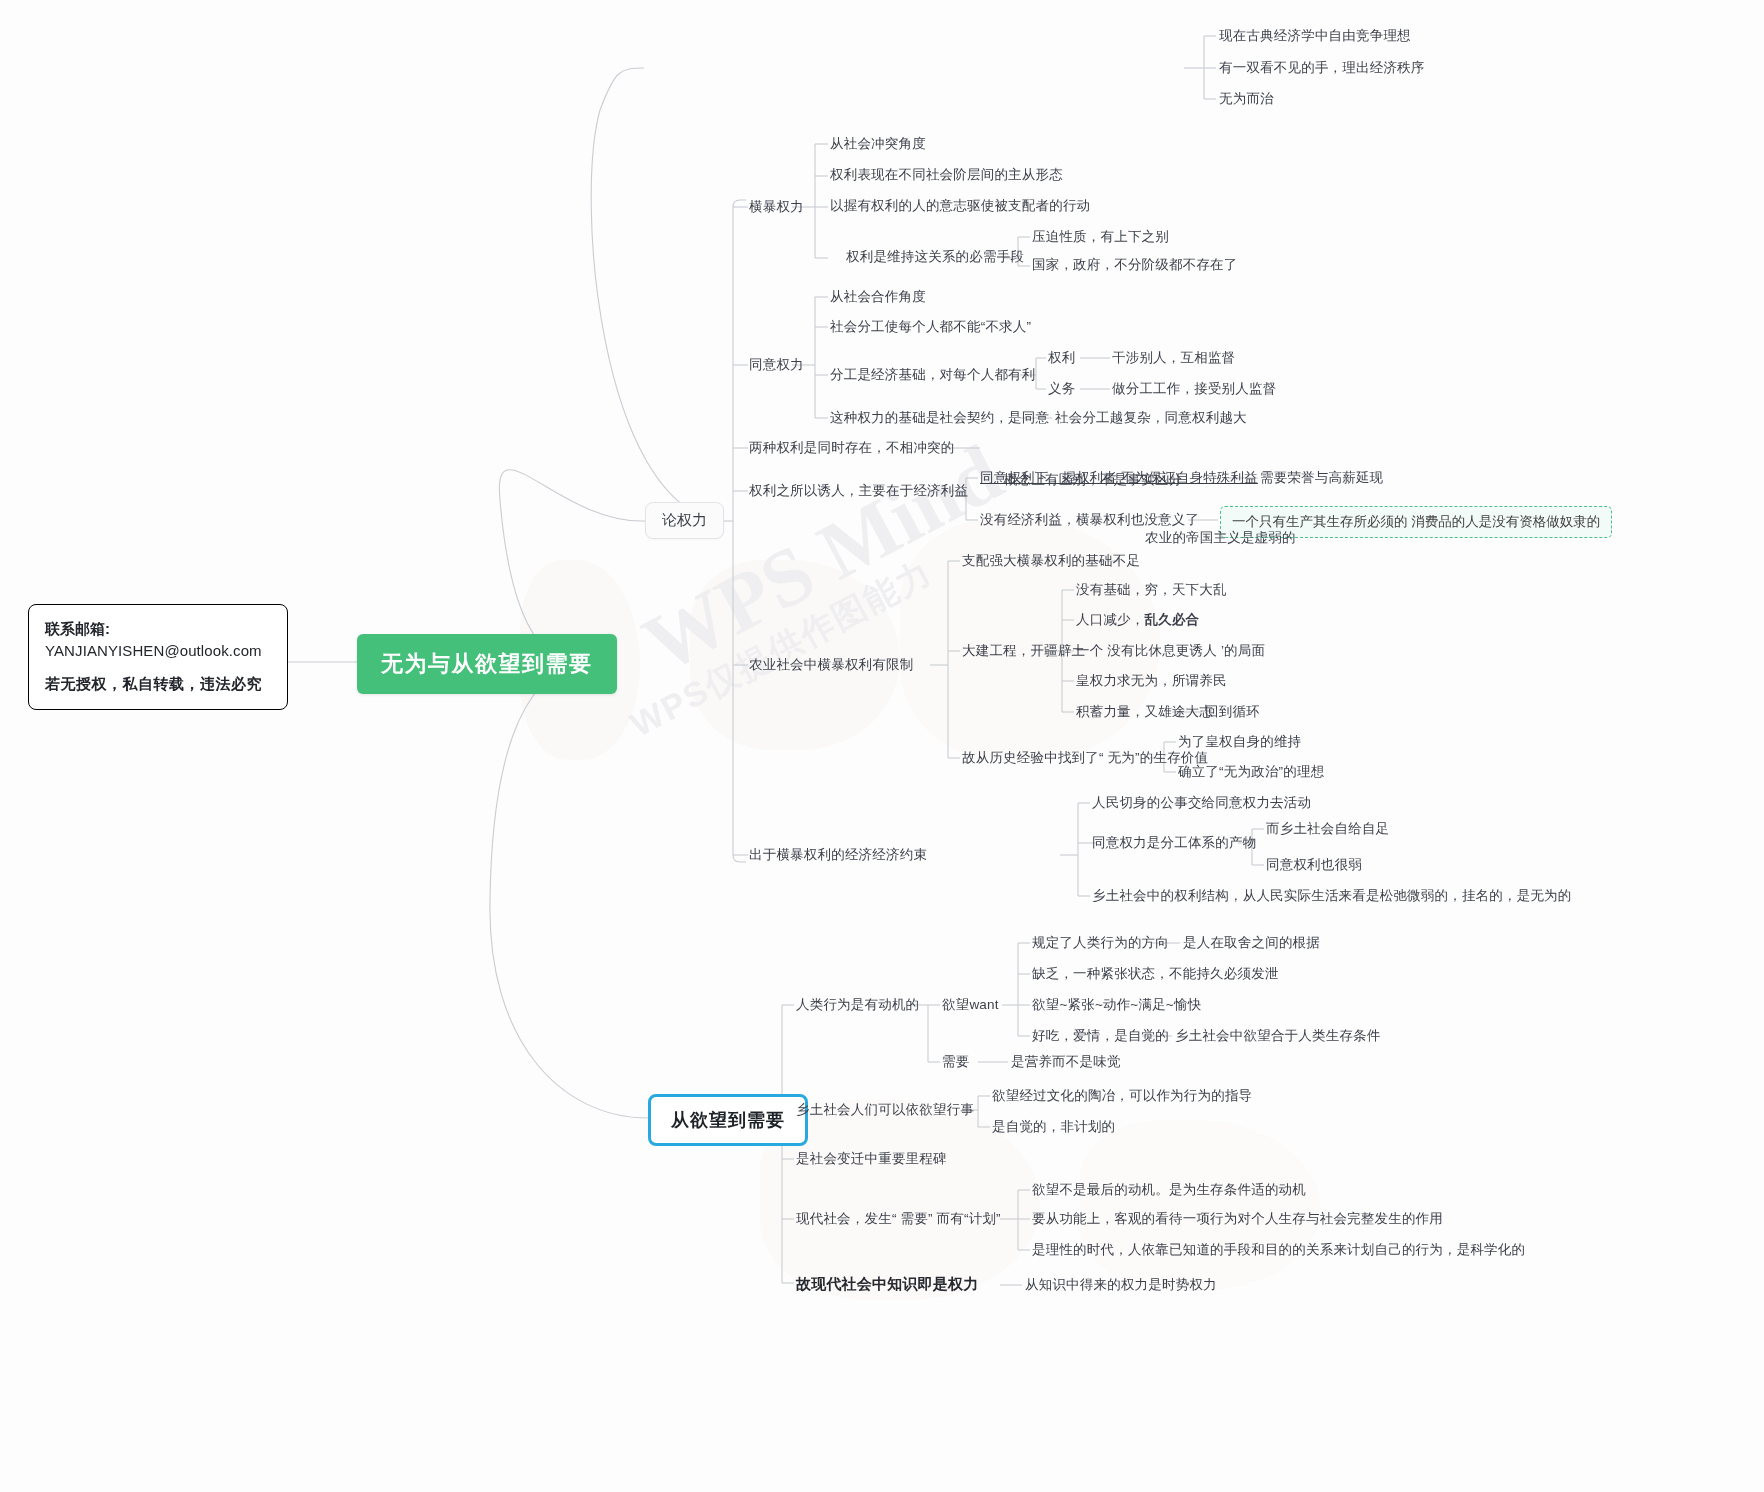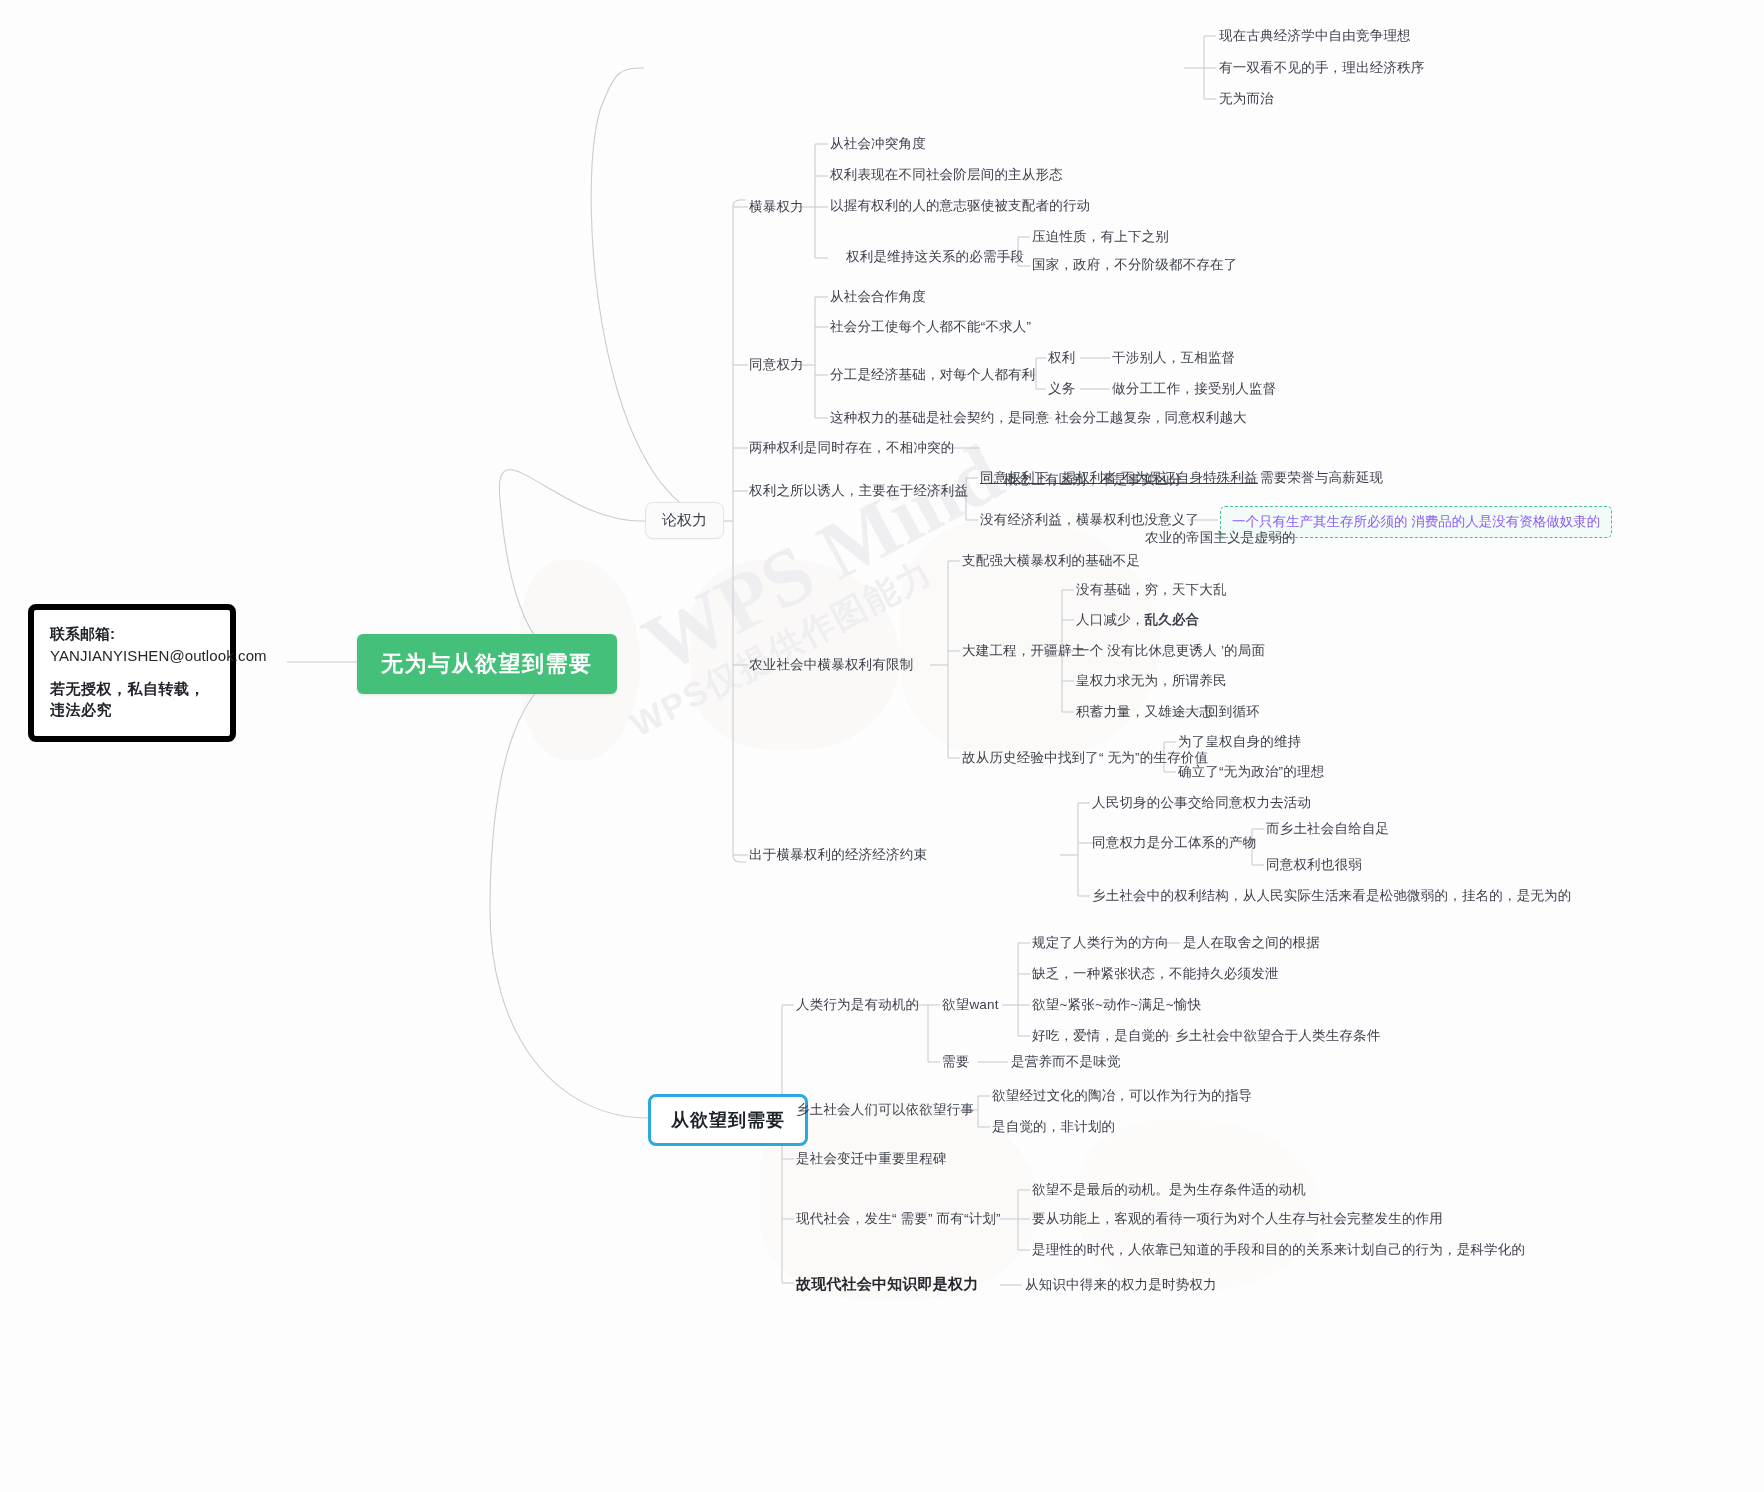--- a/index.html
+++ b/index.html
@@ -66,33 +66,33 @@
     color:#1d2228;
     letter-spacing:1px;
   }
   
   .dashnode {
     border:1px dashed #4cbf8b;
     background:#f2fbf7;
     border-radius:5px;
     padding:6px 11px;
     font-size:13.5px;
-    color:#8b5cf6;
+    color:#404040;
   }
   
   .notebox {
-    border:6px solid #000000;
+    border:1px solid #000000;
     background:#ffffff;
     border-radius:8px;
     padding:13px 16px 15px 16px;
     font-size:15px;
     color:#22262c;
     line-height:1.45;
     white-space:normal;
-    width:208px;
+    width:260px;
   }
   .notebox .l2 { font-weight:bold; margin-top:11px; letter-spacing:0.5px; }
   .notebox .l1b { font-weight:bold; }
   .notebox .mail { letter-spacing:0.1px; }
 
   
   .wm {
     position:absolute;
     pointer-events:none;
     color:#efeff1;

